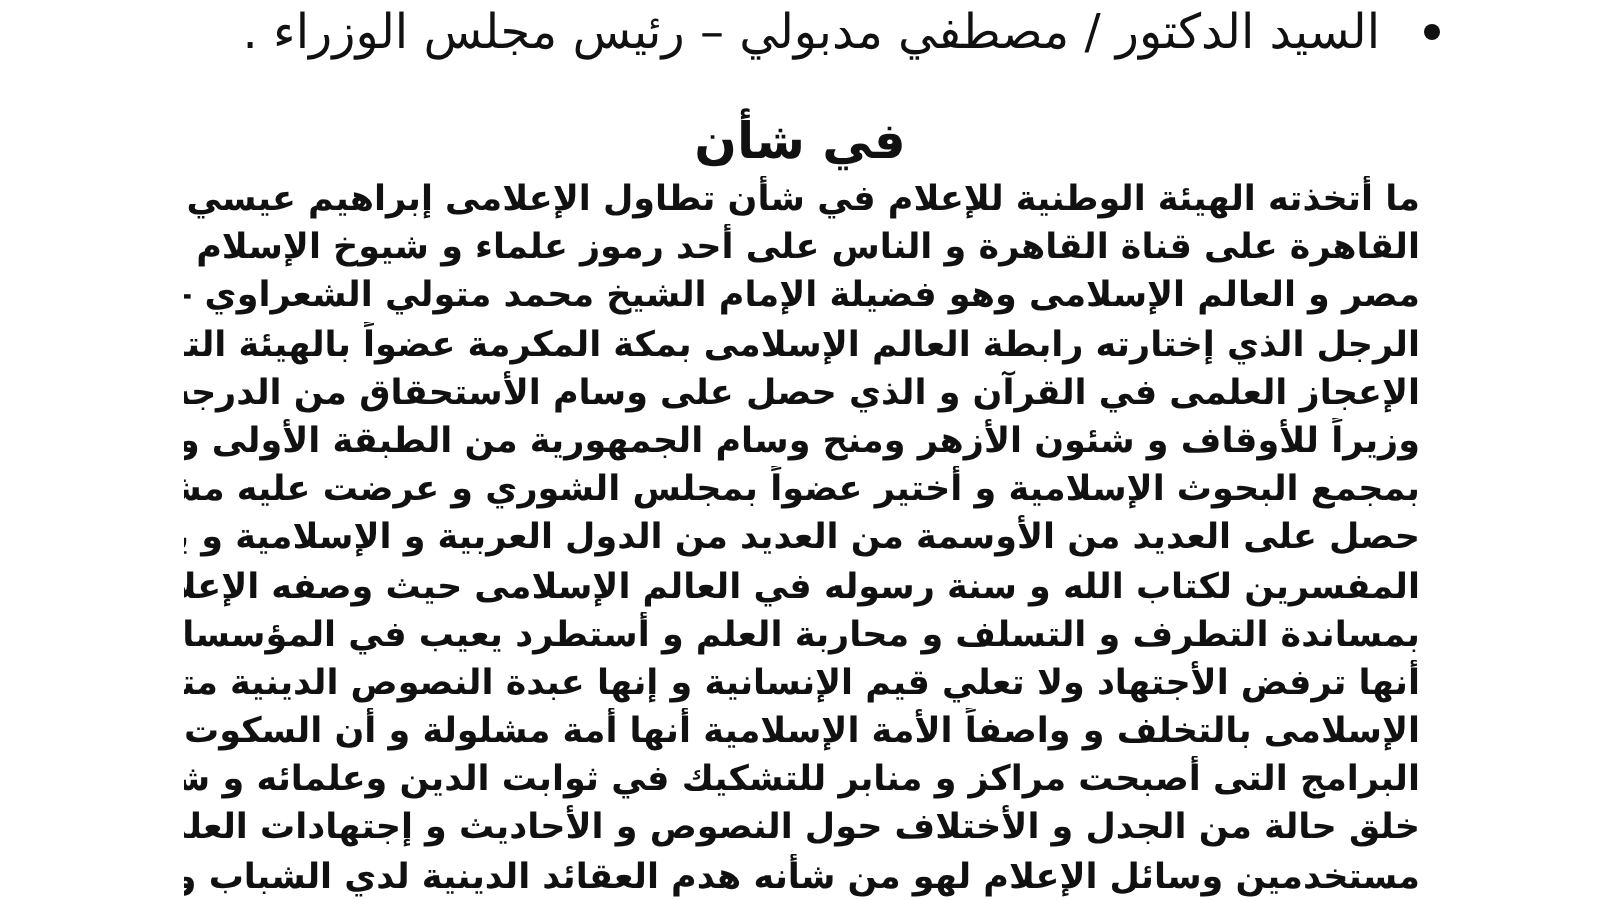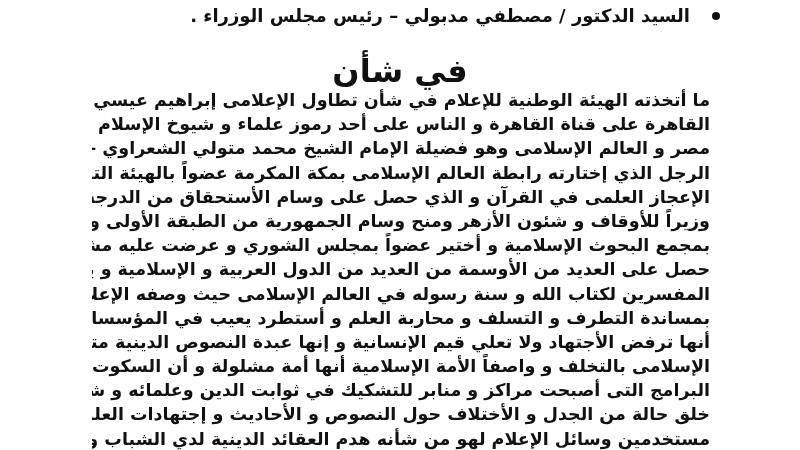--- a/index.html
+++ b/index.html
@@ -24,40 +24,40 @@
       top: 2px;
       right: 80px;
       margin: 0;
       padding: 0;
       list-style: none;
     }
     .bullet-item {
       display: flex;
       align-items: center;
       height: 27px;
-      font-size: 18px;
-      font-weight: bold;
+      font-size: 24px;
+      font-weight: normal;
       white-space: nowrap;
       justify-content: space-between;
     }
     .bullet-dot {
       display: inline-block;
       width: 8px;
       height: 8px;
       border-radius: 50%;
       background: #111;
       margin-left: 22px;
     }
     .heading {
       position: absolute;
       top: 56px;
       left: 0;
       width: 800px;
       text-align: center;
-      font-size: 32px;
+      font-size: 25px;
       font-weight: bold;
       line-height: 30px;
     }
     .body-text {
       position: absolute;
       top: 88px;
       left: 92px;
       width: 618px;
       margin: 0;
     }

